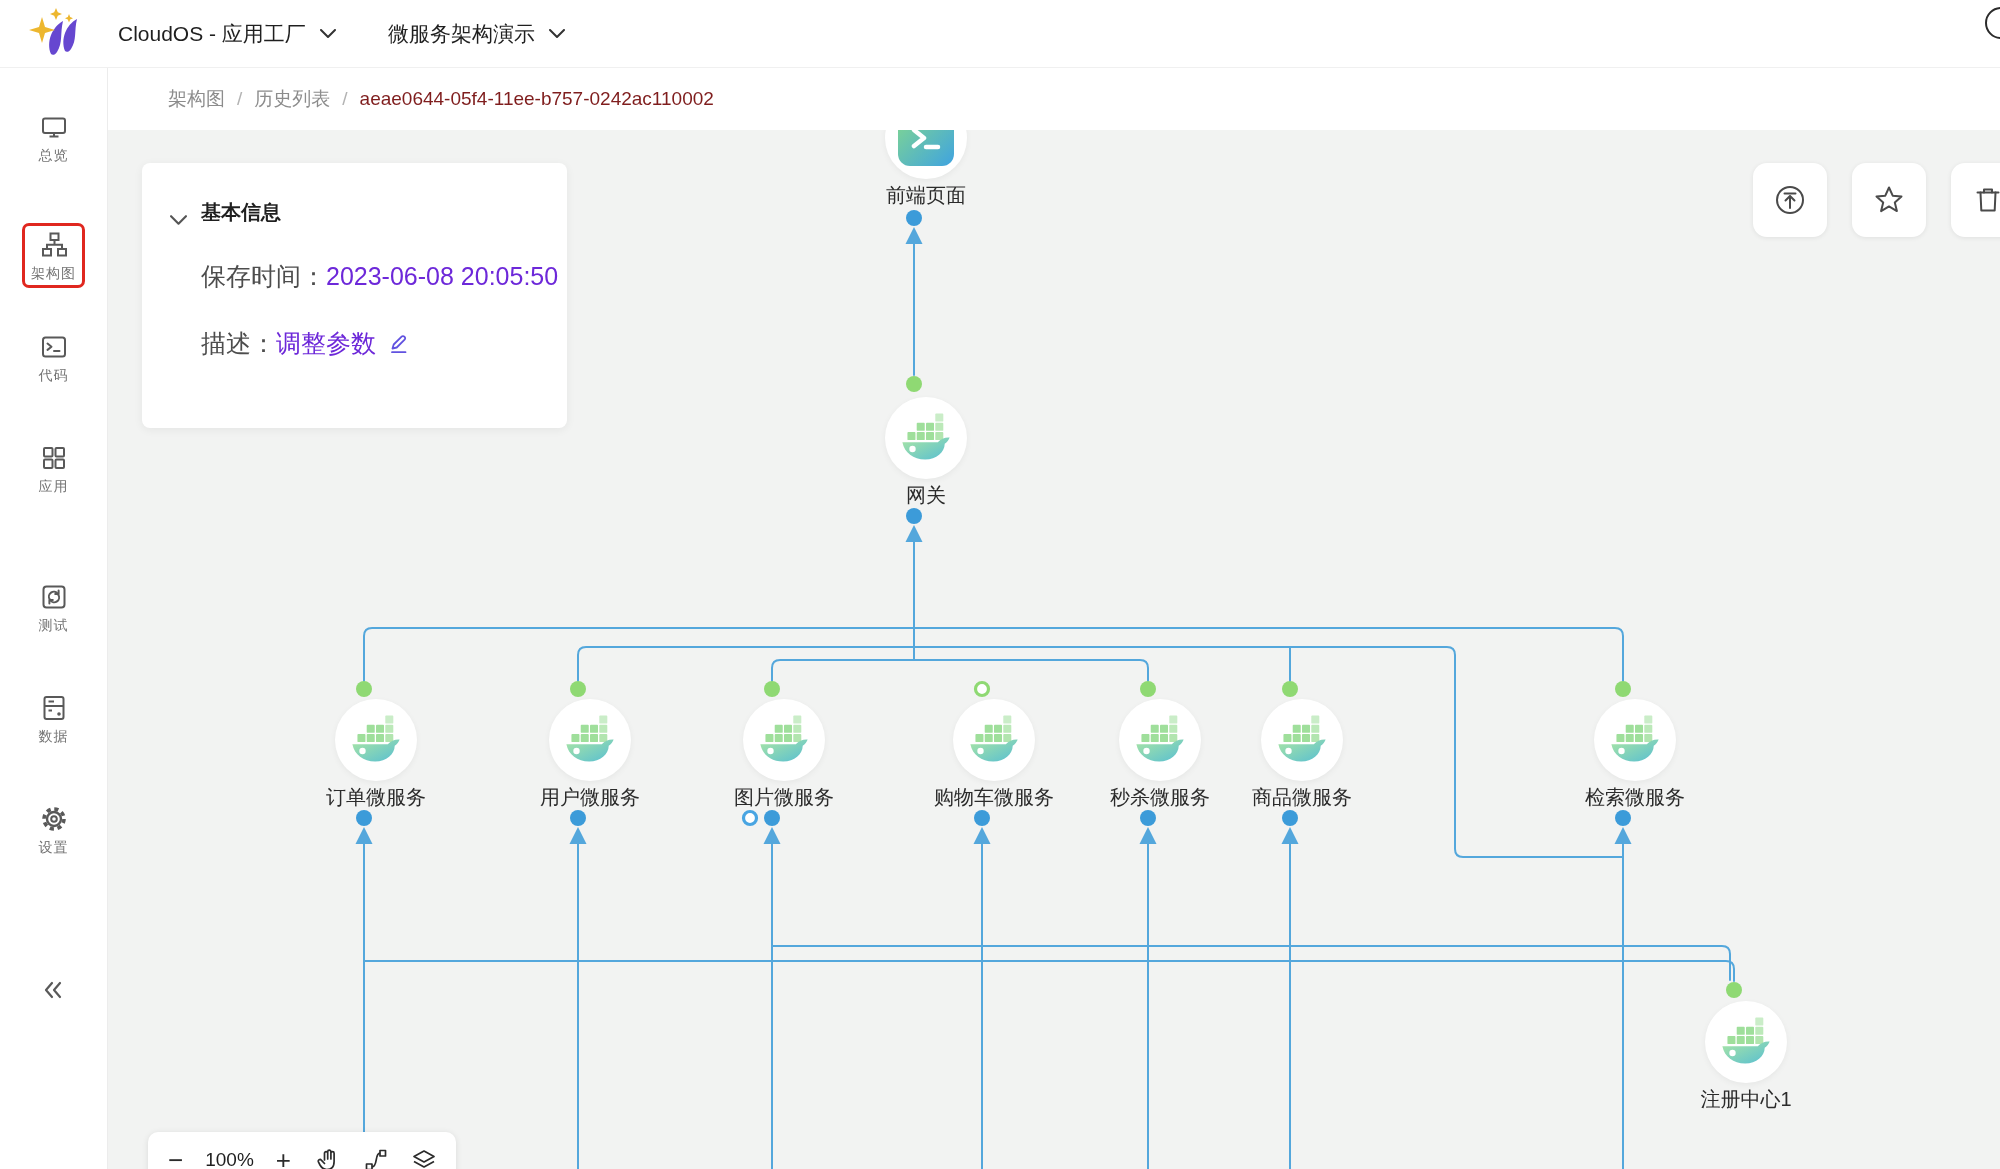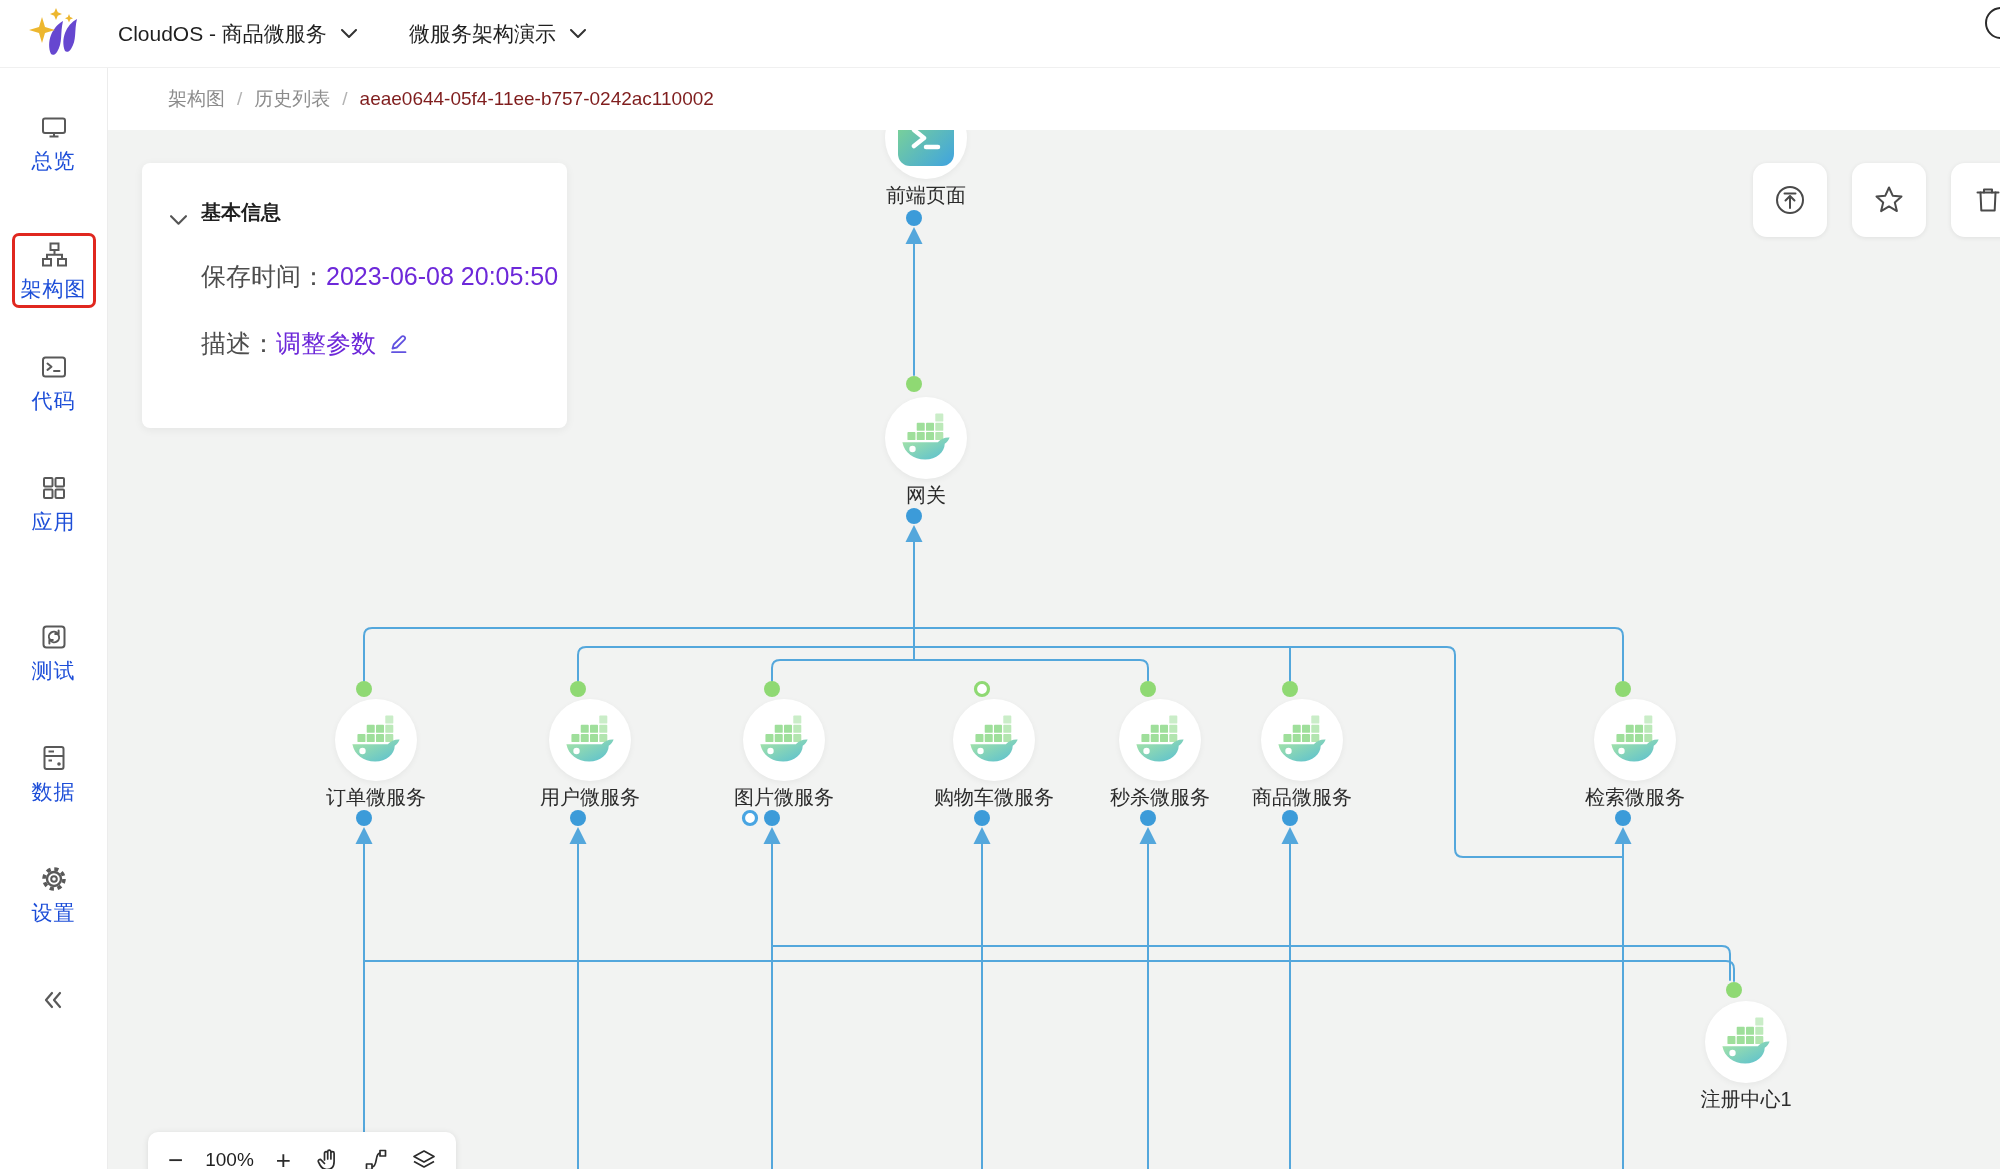--- a/index.html
+++ b/index.html
@@ -20,21 +20,21 @@
   .h-switch:nth-of-type(1){margin-left:32px;}
   .h-switch + .h-switch{margin-left:52px;}
   .chev{width:16px;height:10px;}
   .avatar-arc{position:absolute;right:-17px;top:7px;width:32px;height:32px;border:2px solid #2b2b2b;border-radius:50%;background:#fff;}
 
   
   .sidebar{position:absolute;left:0;top:68px;width:108px;height:1101px;background:#fff;
     border-right:1px solid #ececec;display:flex;flex-direction:column;align-items:center;
     padding-top:44px;z-index:30;}
   .s-item{display:flex;flex-direction:column;align-items:center;gap:5px;margin-bottom:58px;cursor:pointer;}
-  .s-item span{font-size:21px;color:#1d4ed8;letter-spacing:1px;}
+  .s-item span{font-size:14px;color:#737373;letter-spacing:1px;}
   .s-item svg{width:30px;height:30px;}
   .s-item.active{border:3px solid var(--red);border-radius:7px;padding:4px 6px 2px;margin-bottom:44px;}
   .s-item.pretest{margin-top:28px;}
   .collapse{margin-top:auto;margin-bottom:160px;cursor:pointer;}
   .collapse svg{width:30px;height:30px;}
 
   
   .crumbbar{position:absolute;left:108px;top:68px;width:1892px;height:62px;background:#fff;
     display:flex;align-items:center;padding-left:60px;z-index:20;}
   .crumbbar{font-size:19px;}
@@ -81,21 +81,21 @@
 
 <div class="app-header">
   <svg class="logo" viewBox="0 0 58 52">
     <path fill="#6647d0" d="M23 46 C18 34 24 19 35 13 C32 25 35 35 29 44 C27 47 24.5 47.5 23 46 Z"></path>
     <path fill="#6647d0" d="M37 43 C32.5 31 38 17 49 11 C46 23 49 32 43 41 C41 44 38.5 44.5 37 43 Z"></path>
     <path fill="#edb72f" d="M14 9 L17 19 L27 22 L17 25 L14 35 L11 25 L1 22 L11 19 Z"></path>
     <path fill="#edb72f" d="M28 0 L29.8 4.2 L34 6 L29.8 7.8 L28 12 L26.2 7.8 L22 6 L26.2 4.2 Z"></path>
     <path fill="#edb72f" d="M41 6 L42.2 9 L45 10.2 L42.2 11.4 L41 14.4 L39.8 11.4 L37 10.2 L39.8 9 Z"></path>
   </svg>
   <div class="h-switch">
-    <span class="t">CloudOS - 商品微服务</span>
+    <span class="t">CloudOS - 应用工厂</span>
     <svg class="chev" viewBox="0 0 16 10">
         <polyline points="1,1 8,8 15,1" fill="none" stroke="#333" stroke-width="2" stroke-linecap="round" stroke-linejoin="round"></polyline>
       </svg>
   </div>
   <div class="h-switch">
     <span class="t">微服务架构演示</span>
     <svg class="chev" viewBox="0 0 16 10">
         <polyline points="1,1 8,8 15,1" fill="none" stroke="#333" stroke-width="2" stroke-linecap="round" stroke-linejoin="round"></polyline>
       </svg>
   </div>

